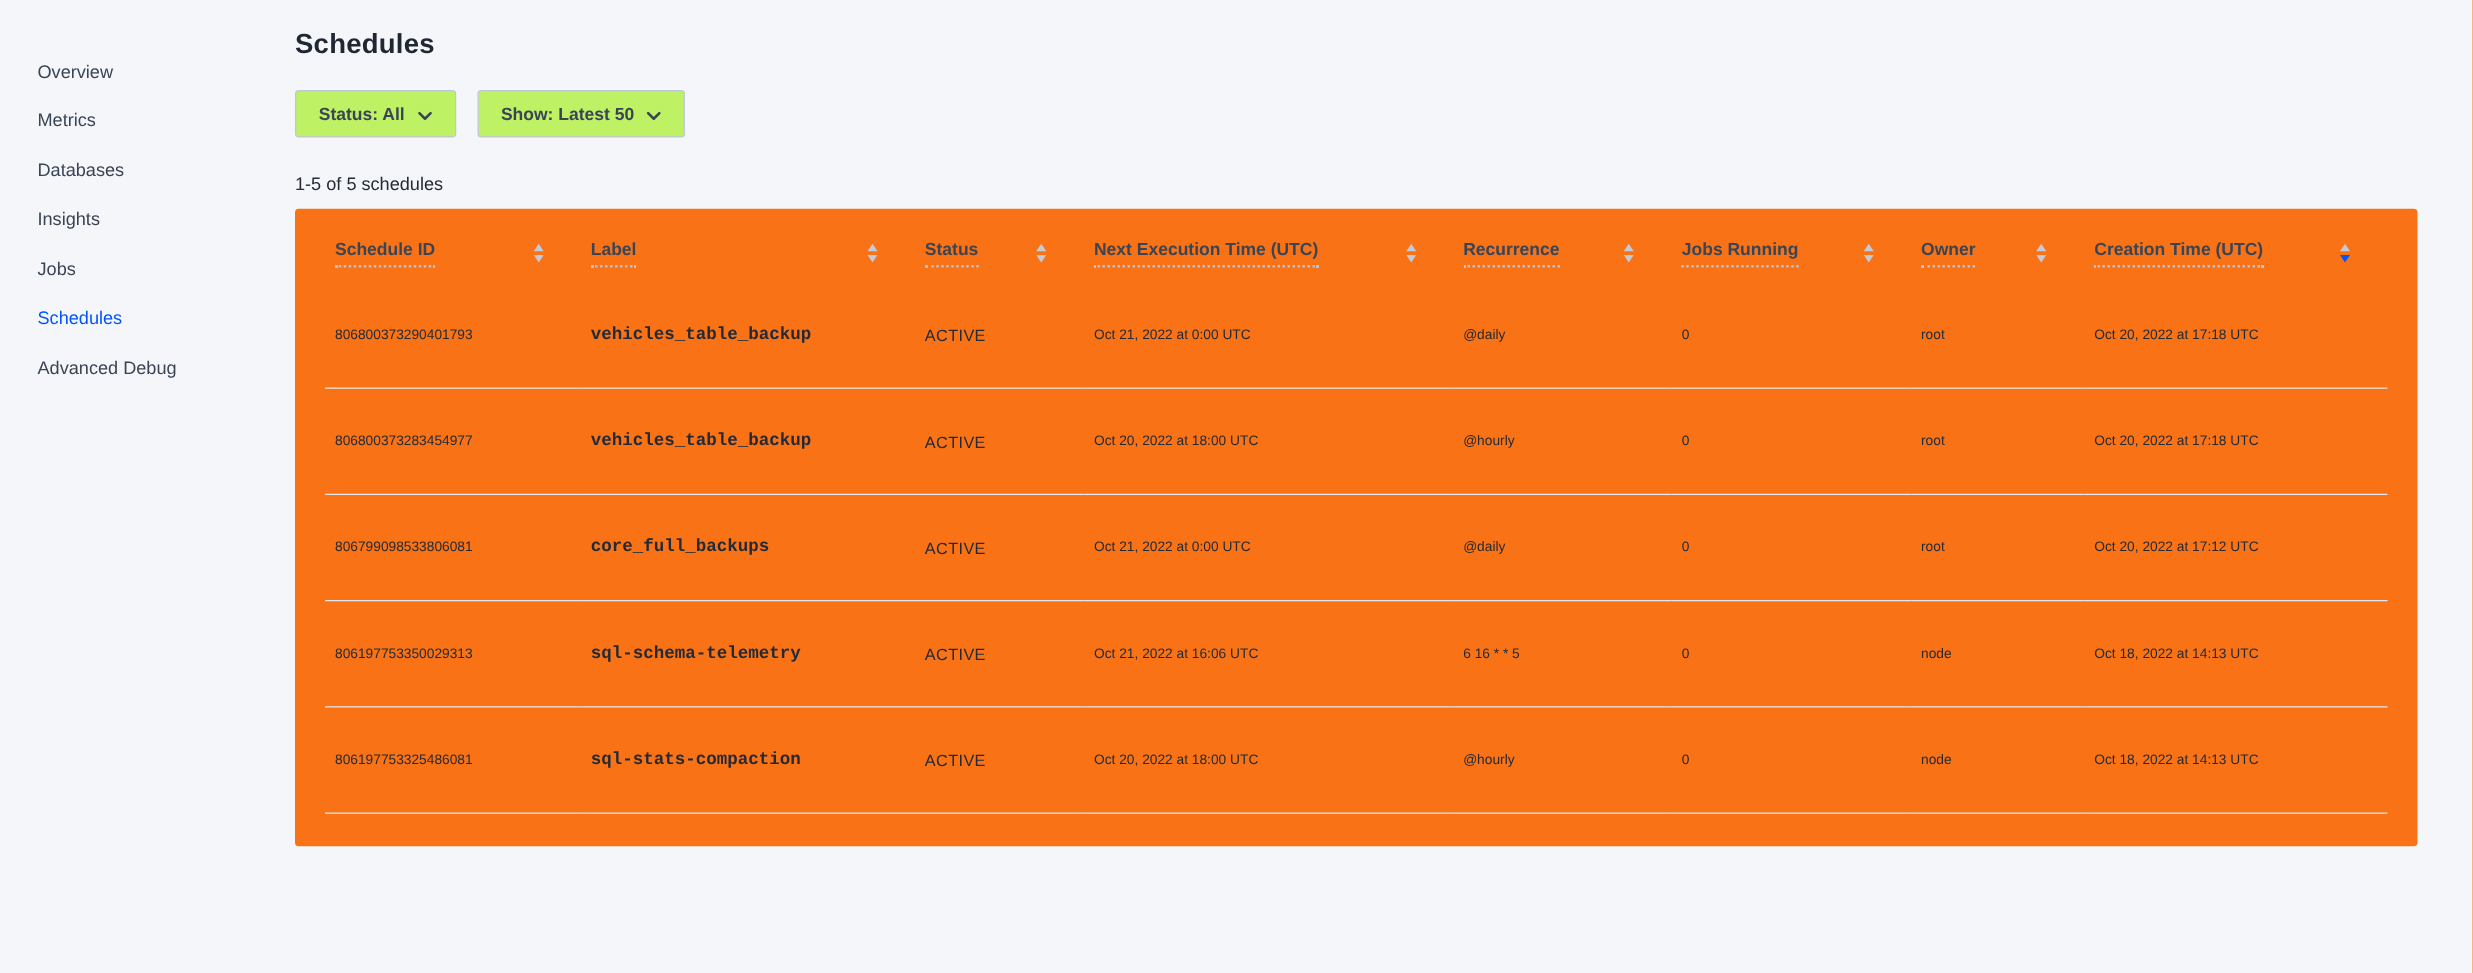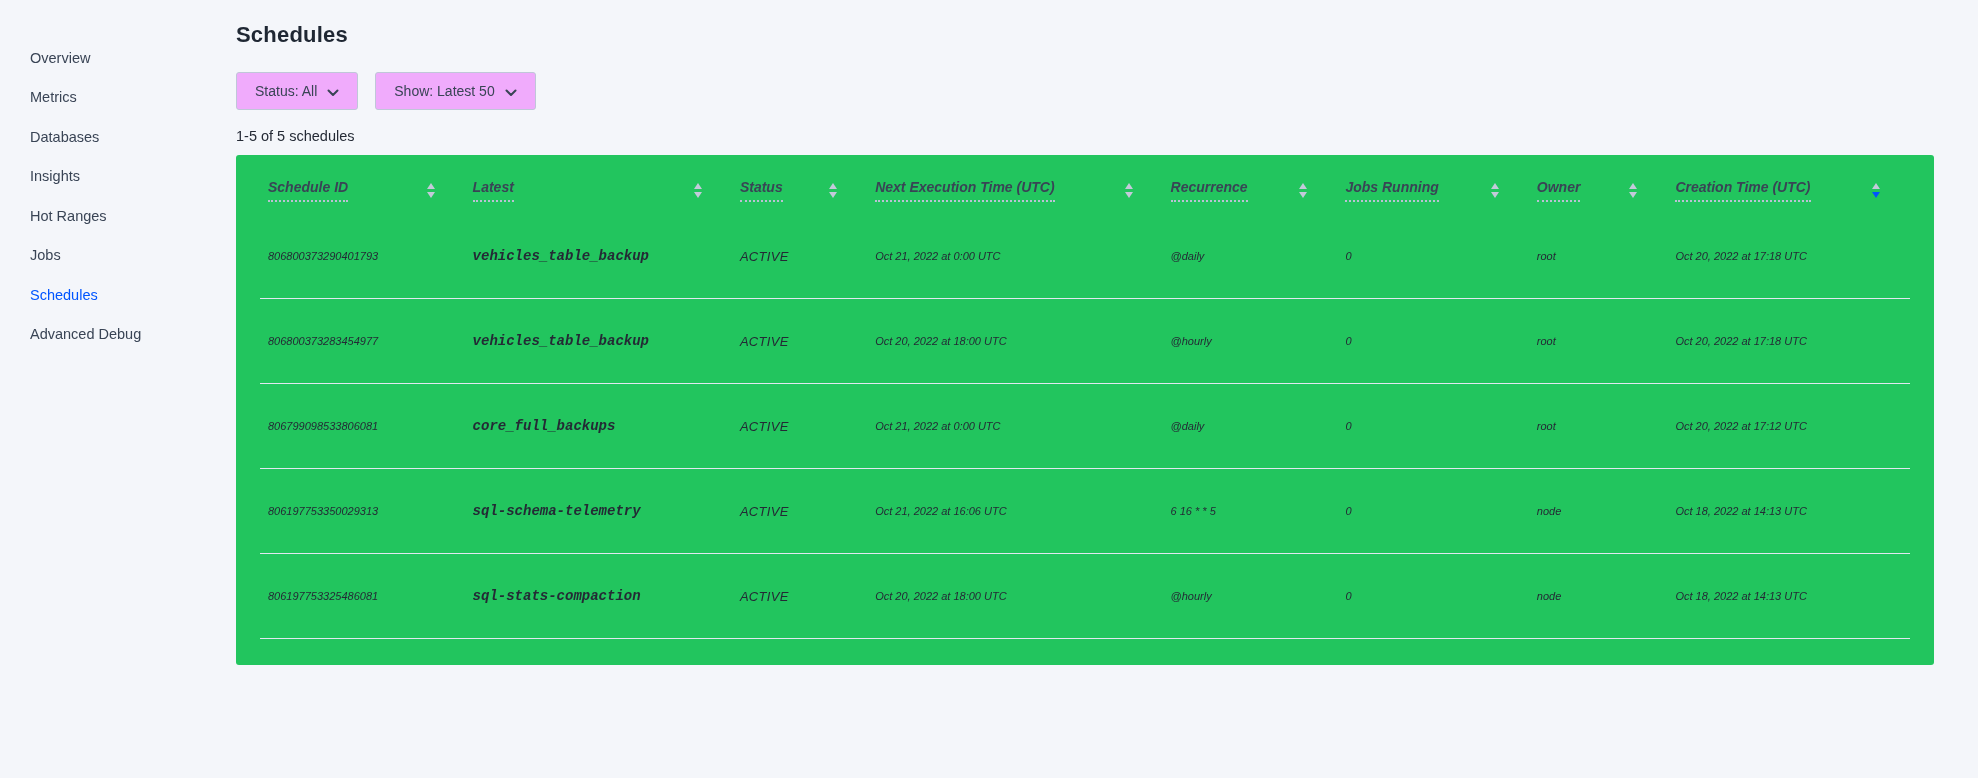--- a/index.html
+++ b/index.html
@@ -20,31 +20,30 @@
     font-size:14.5px; color:#394455; cursor:pointer;
   }
   .side-item.active { color:#0055ff; }
   
   .main { position:absolute; left:236px; top:0; right:0; padding:22px 44px 0 0; }
   .page-title { font-size:22px; font-weight:700; color:#1f2733; letter-spacing:.2px; }
   .filters { display:flex; gap:17px; margin-top:24px; }
   .filter-btn {
     display:flex; align-items:center; gap:10px;
     height:38px; padding:0 18px;
-    background:#f0abfc; border:1px solid #c0c6d9; border-radius:3px;
+    background:#bef264; border:1px solid #c0c6d9; border-radius:3px;
     font-family:"Liberation Sans", sans-serif;
-    font-size:14px; font-weight:400; color:#394455; cursor:pointer;
+    font-size:14px; font-weight:700; color:#394455; cursor:pointer;
   }
   .chev { display:inline-block; margin-top:1px; }
-  .results-count { margin-top:18px; font-size:14.5px; color:#242a35; }
+  .results-count { margin-top:30px; font-size:14.5px; color:#242a35; }
   
   .card {
-    margin-top:11px; background:#22c55e; border-radius:3px;
+    margin-top:11px; background:#f97316; border-radius:3px;
     padding:0 24px 26px 24px;
-    font-style:italic;
   }
   table { width:100%; border-collapse:collapse; table-layout:fixed; }
   th {
     text-align:left; vertical-align:bottom;
     padding:24px 30px 12px 8px;
     font-size:14px; font-weight:700; color:#394455;
   }
   .th-inner { display:flex; align-items:center; justify-content:space-between; }
   .th-label {
     border-bottom:2px dotted #b9c2d3; padding-bottom:5px; white-space:nowrap;
@@ -79,23 +78,20 @@
     <div class="side-item">
       <span>Databases</span>
     </div>
 
 
     <div class="side-item">
       <span>Insights</span>
     </div>
 
 
-    <div class="side-item">
-      <span>Hot Ranges</span>
-    </div>
 
     <div class="side-item">
       <span>Jobs</span>
     </div>
 
     <div class="side-item active">
       <span>Schedules</span>
     </div>
 
     <div class="side-item">
@@ -146,21 +142,21 @@
             <div class="th-inner">
               <span class="th-label">Schedule ID</span>
               <span class="sort-icon">
                 <span class="tri-up"></span>
                   <span class="tri-down"></span>
               </span>
             </div>
           </th>
             <th>
             <div class="th-inner">
-              <span class="th-label">Latest</span>
+              <span class="th-label">Label</span>
               <span class="sort-icon">
                 <span class="tri-up"></span>
                   <span class="tri-down"></span>
               </span>
             </div>
           </th>
             <th>
             <div class="th-inner">
               <span class="th-label">Status</span>
               <span class="sort-icon">

